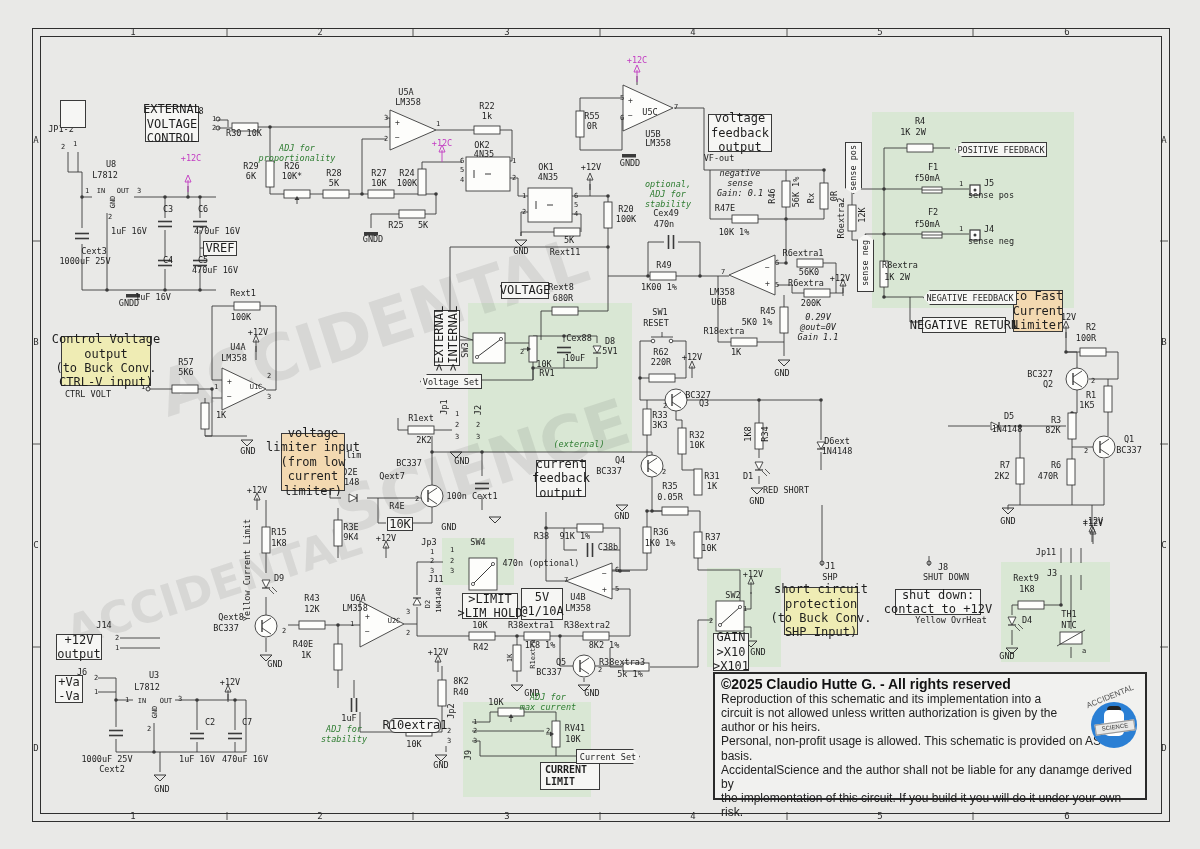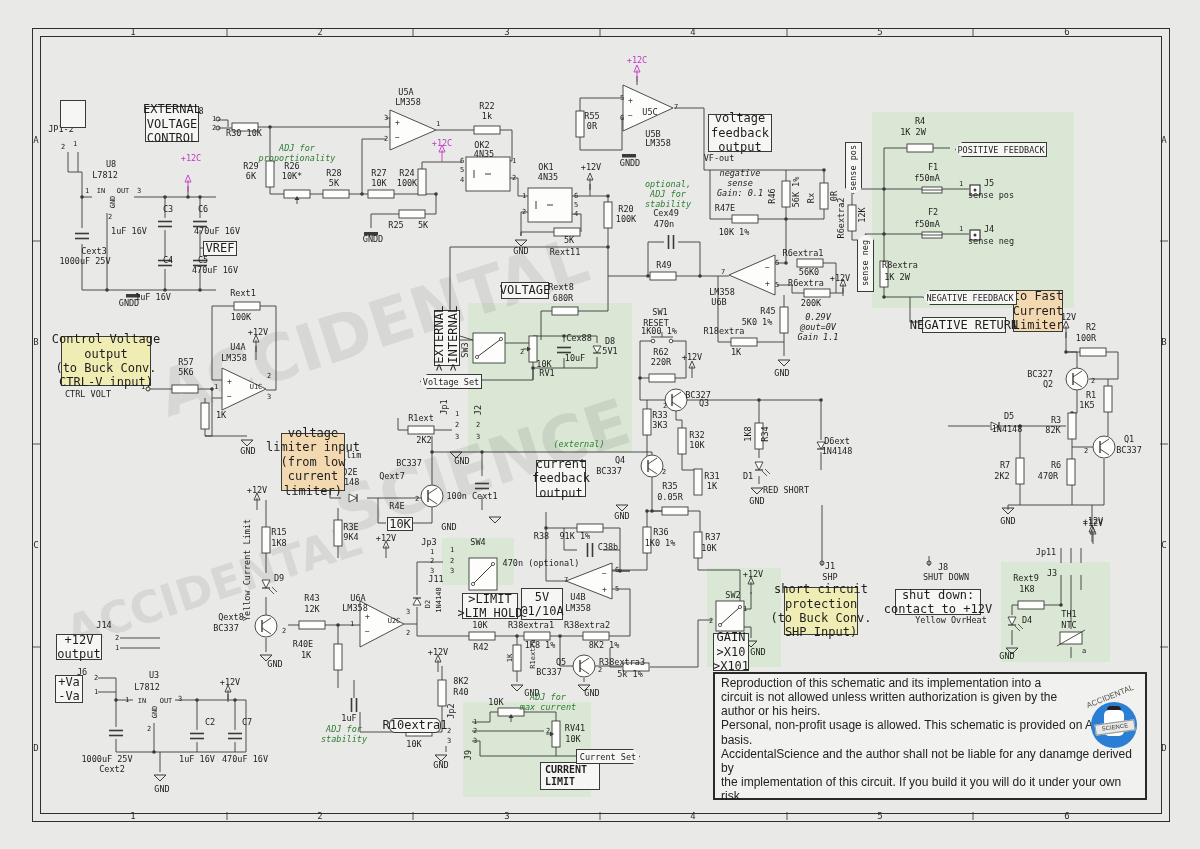--- a/index.html
+++ b/index.html
@@ -1074,21 +1074,21 @@
       <div class="lbl" style="left: 809px; top: 273px;">56K0</div>
       <div class="lbl" style="left: 806px; top: 284px;">R6extra</div>
       <div class="lbl" style="left: 811px; top: 304px;">200K</div>
       <div class="lbl" style="left: 840px; top: 279px;">+12V</div>
       <div class="lbl s" style="left: 723px; top: 272px;">7</div>
       <div class="lbl s" style="left: 777px; top: 263px;">6</div>
       <div class="lbl s" style="left: 777px; top: 285px;">5</div>
       <div class="lbl" style="left: 722px; top: 293px;">LM358</div>
       <div class="lbl" style="left: 719px; top: 303px;">U6B</div>
       <div class="lbl" style="left: 664px; top: 266px;">R49</div>
-      <div class="lbl" style="left: 659px; top: 288px; margin-top: 44px;">1K00 1%</div>
+      <div class="lbl" style="left: 659px; top: 288px;">1K00 1%</div>
       <div class="lbl" style="left: 768px; top: 312px;">R45</div>
       <div class="lbl" style="left: 757px; top: 323px;">5K0 1%</div>
       <div class="lbl i" style="left: 818px; top: 328px;">0.29V
 @out=0V
 Gain 1.1</div>
       <div class="lbl" style="left: 724px; top: 332px;">R18extra</div>
       <div class="lbl" style="left: 736px; top: 353px;">1K</div>
       <div class="lbl" style="left: 782px; top: 374px;">GND</div>
       <div class="lbl" style="left: 660px; top: 313px;">SW1</div>
       <div class="lbl" style="left: 656px; top: 324px;">RESET</div>
@@ -1371,20 +1371,21 @@
 &gt;INTERNAL</span></div>
       <div class="flag pl" style="left: 955px; top: 142px; width: 90px; height: 13px;"><span>POSITIVE FEEDBACK</span></div>
       <div class="flag pl" style="left: 923px; top: 290px; width: 92px; height: 13px;"><span>NEGATIVE FEEDBACK</span></div>
       <div class="flag pl" style="left: 420px; top: 374px; width: 60px; height: 13px;"><span>Voltage Set</span></div>
       <div class="flag pr" style="left: 576px; top: 749px; width: 62px; height: 13px;"><span>Current Set</span></div>
       <div class="flag vf" style="left: 845px; top: 142px; width: 15px; height: 50px;"><span>sense pos</span></div>
       <div class="flag vt" style="left: 857px; top: 234px; width: 15px; height: 56px;"><span>sense neg</span></div>
     </div>
 
   <div id="tb">
+    <div class="t2">©2025 Claudio Hutte G. - All rights reserved</div>
     <div class="t3">Reproduction of this schematic and its implementation into a
 circuit is not allowed unless written authorization is given by the
 author or his heirs.</div>
     <div class="t3">Personal, non-profit usage is allowed. This schematic is provided on AS IS basis.
 AccidentalScience and the author shall not be liable for any danamge derived by
 the implementation of this circuit. If you build it you will do it under your own risk.</div>
     <div id="logo">
       <div class="arc">ACCIDENTAL</div>
       <div class="head"></div>
       <div class="body"></div>

